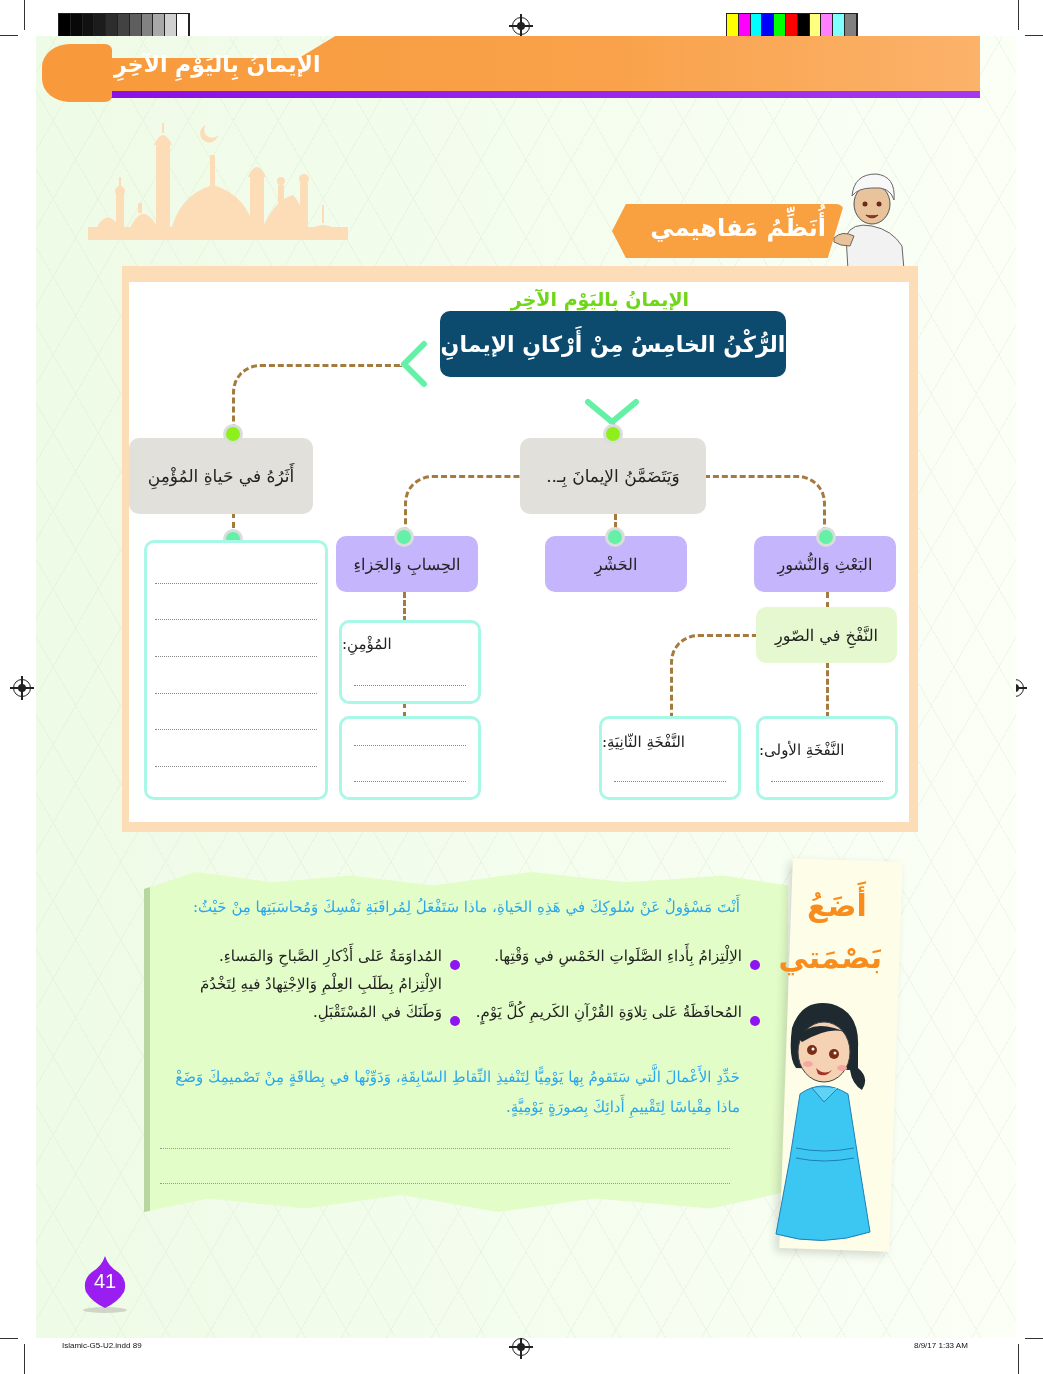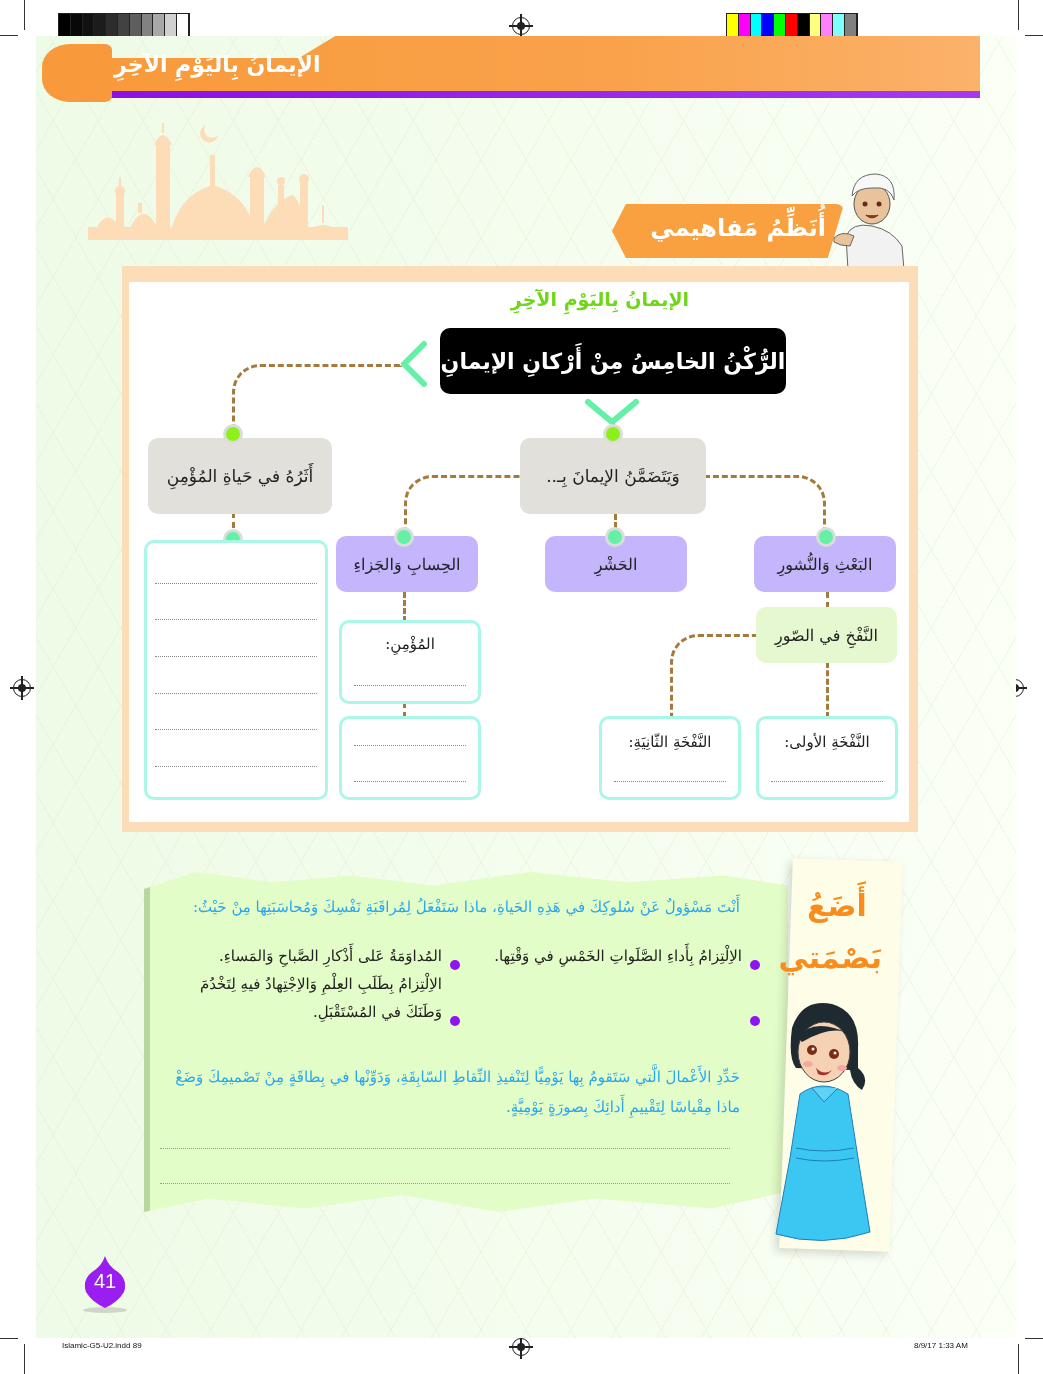--- a/index.html
+++ b/index.html
@@ -52,27 +52,27 @@
 
   
   .frame { position: absolute; left: 122px; top: 266px; width: 796px; height: 566px;
     background: #fddcb8; }
   .frame-inner { position: absolute; left: 129px; top: 282px; width: 780px; height: 540px; background: #ffffff; }
   .diagram-title { position: absolute; left: 500px; top: 288px; width: 200px; text-align: center;
     color: #6fd61a; font-size: 19px; font-weight: bold; direction: rtl; }
 
   .node { position: absolute; border-radius: 10px; display: flex; align-items: center; justify-content: center;
     direction: rtl; font-family: "DejaVu Serif", serif; color: #222; }
-  .node-main { left: 440px; top: 328px; width: 346px; height: 66px; background: #000000;
+  .node-main { left: 440px; top: 311px; width: 346px; height: 66px; background: #0c4a6e;
     font-family: "DejaVu Sans", sans-serif; font-weight: bold; font-size: 22px; color: #fff; }
   .node-gray { background: #e2e0db; font-size: 17px; }
   .node-pink { background: #c4b5fd; font-size: 16px; }
   .node-green { background: #e6f8cf; font-size: 16px; }
   .box-cyan { position: absolute; border: 3px solid #a9f7e6; border-radius: 10px; background: #fff; }
-  .box-label { position: absolute; left: 0; right: 0; text-align: center; direction: rtl;
+  .box-label { position: absolute; left: 0; right: 0; text-align: left; direction: rtl;
     font-family: "DejaVu Serif", serif; font-size: 15px; color: #222; }
   .dotline { position: absolute; height: 0; border-top: 1.5px dotted #888; }
 
   .dash-v { position: absolute; width: 0; border-left: 3px dashed #a47a3e; }
   .dash-corner { position: absolute; border: 3px dashed #a47a3e; }
   .dot { position: absolute; width: 14px; height: 14px; border-radius: 50%; background: #64f0a7;
     box-shadow: 0 0 0 3px #d9dedb; }
   .dot.lime { background: #8ef01a; }
 
   .chev-left { position: absolute; left: 398px; top: 340px; width: 30px; height: 48px; }
@@ -223,21 +223,21 @@
 <div class="dash-corner" style="left:670px;top:634px;width:88px;height:86px;border-right:none;border-bottom:none;border-radius:28px 0 0 0"></div>
 
 <svg class="chev-left" viewBox="0 0 30 48">
   <polyline points="26,4 6,24 26,44" fill="none" stroke="#64f0a7" stroke-width="6" stroke-linecap="round" stroke-linejoin="round"></polyline>
 </svg>
 <svg class="chev-down" viewBox="0 0 60 30">
   <polyline points="6,6 30,26 54,6" fill="none" stroke="#64f0a7" stroke-width="6" stroke-linecap="round" stroke-linejoin="round"></polyline>
 </svg>
 
 <div class="node node-main">الرُّكْنُ الخامِسُ مِنْ أَرْكانِ الإيمانِ</div>
-<div class="node node-gray" style="left:148px;top:438px;width:184px;height:76px">أَثَرُهُ في حَياةِ المُؤْمِنِ</div>
+<div class="node node-gray" style="left:129px;top:438px;width:184px;height:76px">أَثَرُهُ في حَياةِ المُؤْمِنِ</div>
 <div class="node node-gray" style="left:520px;top:438px;width:186px;height:76px">وَيَتَضَمَّنُ الإيمانَ بِـ..</div>
 <div class="node node-pink" style="left:336px;top:536px;width:142px;height:56px">الحِسابِ وَالجَزاءِ</div>
 <div class="node node-pink" style="left:545px;top:536px;width:142px;height:56px">الحَشْرِ</div>
 <div class="node node-pink" style="left:754px;top:536px;width:142px;height:56px">البَعْثِ وَالنُّشورِ</div>
 <div class="node node-green" style="left:756px;top:607px;width:141px;height:56px">النَّفْخِ في الصّورِ</div>
 
 <div class="dot lime" style="left:226px;top:427px"></div>
 <div class="dot lime" style="left:606px;top:427px"></div>
 <div class="dot" style="left:226px;top:532px"></div>
 <div class="dot" style="left:397px;top:530px"></div>
@@ -258,21 +258,21 @@
 </div>
 <div class="box-cyan" style="left:339px;top:716px;width:142px;height:84px">
   <div class="dotline" style="left:12px;right:12px;top:26px"></div>
   <div class="dotline" style="left:12px;right:12px;top:62px"></div>
 </div>
 <div class="box-cyan" style="left:599px;top:716px;width:142px;height:84px">
   <div class="box-label" style="top:14px">النَّفْخَةِ الثّانِيَةِ:</div>
   <div class="dotline" style="left:12px;right:12px;top:62px"></div>
 </div>
 <div class="box-cyan" style="left:756px;top:716px;width:142px;height:84px">
-  <div class="box-label" style="top:14px">النَّفْخَةِ الأولى:</div>
+  <div class="box-label" style="top:22px">النَّفْخَةِ الأولى:</div>
   <div class="dotline" style="left:12px;right:12px;top:62px"></div>
 </div>
 
 <div class="paper"></div>
 <div class="scroll"></div>
 <div class="scroll-title">
   <div>أَضَعُ</div>
   <div>بَصْمَتي</div>
 </div>
 
@@ -302,20 +302,21 @@
         <span>الاِلْتِزامُ بِأَداءِ الصَّلَواتِ الخَمْسِ في وَقْتِها.</span>
       </div>
     <div class="bullet-cell">
         <span class="bdot"></span>
         <span>المُداوَمَةُ عَلى أَذْكارِ الصَّباحِ وَالمَساءِ.</span>
       </div>
   </div>
   <div class="bullet-row">
     <div class="bullet-cell">
         <span class="bdot"></span>
+        <span>المُحافَظَةُ عَلى تِلاوَةِ القُرْآنِ الكَريمِ كُلَّ يَوْمٍ.</span>
       </div>
     <div class="bullet-cell">
         <span class="bdot"></span>
         <span>الاِلْتِزامُ بِطَلَبِ العِلْمِ وَالاِجْتِهادُ فيهِ لِتَخْدُمَ وَطَنَكَ في المُسْتَقْبَلِ.</span>
       </div>
   </div>
 </div>
 
 <div class="act-instr">حَدِّدِ الأَعْمالَ الَّتي سَتَقومُ بِها يَوْمِيًّا لِتَنْفيذِ النِّقاطِ السّابِقَةِ، وَدَوِّنْها في بِطاقَةٍ مِنْ تَصْميمِكَ وَضَعْ ماذا مِقْياسًا لِتَقْييمِ أَدائِكَ بِصورَةٍ يَوْمِيَّةٍ.</div>
 <div class="answer-line" style="top:1148px"></div>

